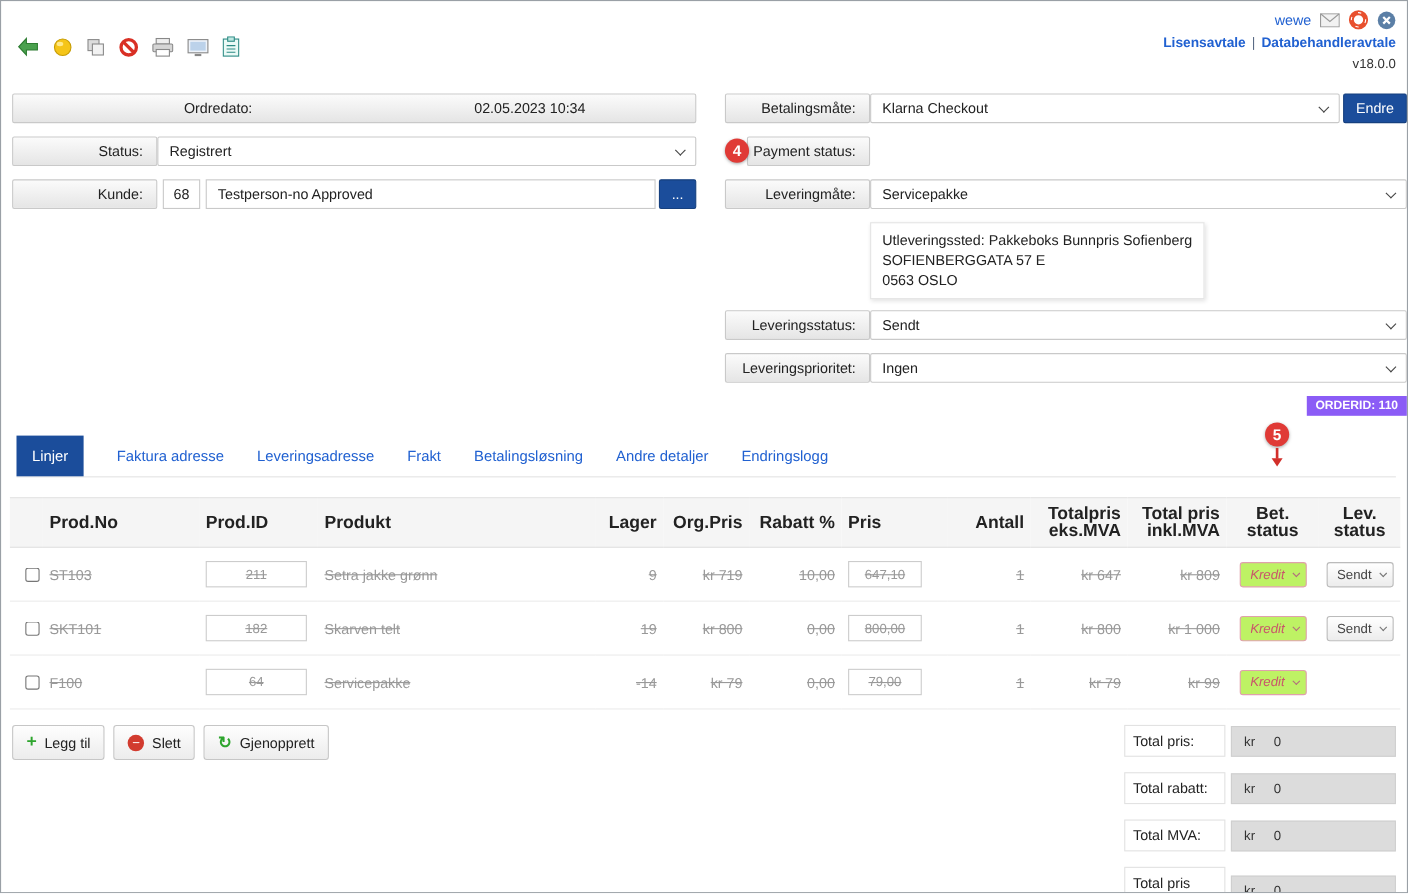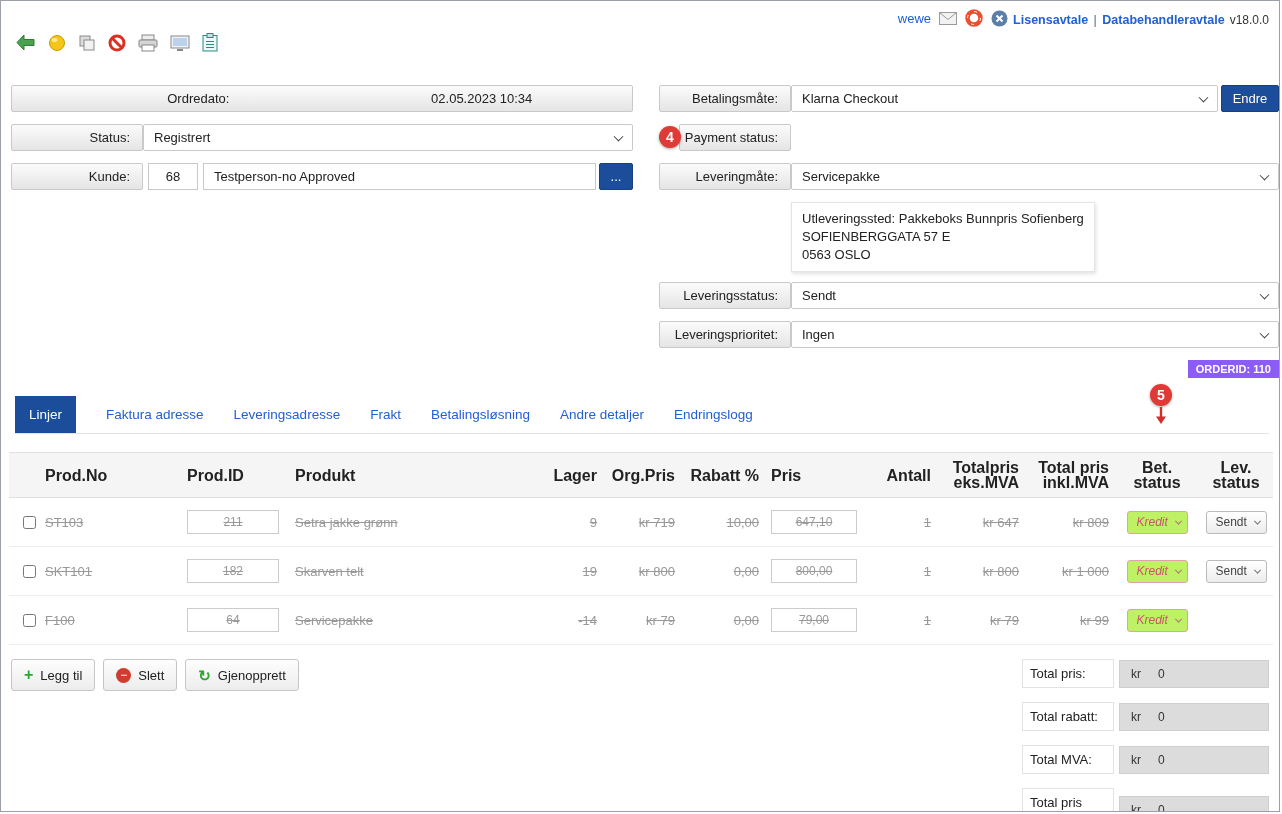--- a/index.html
+++ b/index.html
@@ -4,21 +4,21 @@
 <style>
   * { box-sizing: border-box; }
   html,body { margin:0; padding:0; background:#fff; }
   body { width:1282px; font-family:"Liberation Sans", sans-serif; font-size:13px; color:#222; }
   .page { width:1280px; height:812px; border:1px solid #9aa0a6; position:relative; background:#fff; overflow:hidden; margin:0; }
 
   
   .topbar { position:relative; height:74px; }
   .toolbar { position:absolute; top:32px; left:14px; display:flex; align-items:center; gap:12px; }
   .tbtn { display:inline-flex; align-items:center; justify-content:center; cursor:pointer; }
-  .top-right { position:absolute; top:8px; right:10px; display:flex; align-items:flex-end; gap:5px; }
+  .top-right { position:absolute; top:8px; right:10px; display:flex; flex-direction:column; align-items:flex-end; gap:5px; }
   .tr-row1 { display:flex; align-items:center; gap:8px; }
   .username { color:#2161d1; font-size:13px; }
   .tr-row2 { font-size:12.5px; color:#2161d1; font-weight:bold; }
   .tr-row2 a { color:#2161d1; text-decoration:none; }
   .tr-sep { color:#5a6b85; font-weight:normal; padding:0 2px; }
   .version { font-size:12px; color:#333; }
 
   
   .main { display:flex; padding:10px 0 0 10px; }
   .col-left { width:622px; margin-right:26px; }
@@ -30,21 +30,21 @@
   .bar { flex:1; background:linear-gradient(#fbfbfb,#e5e5e5); border:1px solid #c9c9c9; display:flex; align-items:center; border-radius:2px; }
   .bar .blabel { width:37%; text-align:right; padding-right:12px; }
   .bar .bvalue { flex:1; text-align:center; padding-left:90px; }
   .selwrap { position:relative; flex:1; }
   select.ctl { width:100%; height:100%; appearance:none; -webkit-appearance:none; -moz-appearance:none;
                border:1px solid #c9c9c9; background:#fff; padding:0 26px 0 10px; border-radius:2px;
                font:13px "Liberation Sans", sans-serif; color:#222; }
   .chev { position:absolute; right:11px; top:50%; width:7px; height:7px; border-right:1.6px solid #444;
           border-bottom:1.6px solid #444; transform:translateY(-70%) rotate(45deg); pointer-events:none; }
   select.ctl.danger { background:#f28c8e; border-color:#d97b7d; color:#7c1822; }
-  .kunde-id { width:50px; text-align:center; border:1px solid #c9c9c9; margin:0 5px; font:13px "Liberation Sans",sans-serif; color:#222; }
+  .kunde-id { width:34px; text-align:center; border:1px solid #c9c9c9; margin:0 5px; font:13px "Liberation Sans",sans-serif; color:#222; }
   .kunde-name { flex:1; border:1px solid #c9c9c9; padding:0 10px; font:13px "Liberation Sans",sans-serif; color:#222; }
   .btn-browse { width:34px; margin-left:3px; background:#1b4d9b; color:#fff; border:1px solid #16407f; border-radius:2px;
                 font:13px "Liberation Sans",sans-serif; cursor:pointer; }
   .btn-endre { width:58px; margin-left:3px; background:#1b4d9b; color:#fff; border:1px solid #16407f; border-radius:2px;
                font:13px "Liberation Sans",sans-serif; cursor:pointer; }
   .row.payment { position:relative; padding-left:20px; }
   .badge { width:22px; height:22px; border-radius:50%; background:#e03a36; color:#fff; font-weight:bold; font-size:14px;
            display:flex; align-items:center; justify-content:center; box-shadow:0 1px 3px rgba(0,0,0,.35); }
   .badge4 { position:absolute; left:0; top:2px; z-index:3; }
   .addr { margin:0 0 10px 132px; width:304px; background:#fff; border:1px solid #e4e4e4; box-shadow:1px 2px 4px rgba(0,0,0,.12);
@@ -63,21 +63,21 @@
                    padding:7px 6px; font-size:16px; font-weight:bold; text-align:left; line-height:15px; vertical-align:middle; color:#222; }
   .grid th.num { text-align:right; }
   .grid th.center { text-align:center; }
   .grid tbody td { border-bottom:1px solid #ececec; padding:12px 6px; font-size:13px; color:#999; vertical-align:middle; }
   .grid td.num { text-align:right; }
   .grid td.center { text-align:center; }
   .strike { text-decoration:line-through; }
   input.tin { border:1px solid #ccc; height:24px; color:#999; text-align:center; text-decoration:line-through;
               font:12px "Liberation Sans",sans-serif; background:#fff; }
   .tin.pid { width:92px; }
-  .tin.pris { width:86px; }
+  .tin.pris { width:67px; }
   .sw { position:relative; display:inline-block; }
   select.ssel { appearance:none; -webkit-appearance:none; -moz-appearance:none; border:1px solid #bbb; border-radius:3px;
                 font:12px "Liberation Sans",sans-serif; padding:2px 18px 2px 9px; height:23px; }
   select.ssel.kredit { background:#bef264; border-color:#e0a1ab; color:#c9566b;font-style:italic; }
   select.ssel.sendt { background:linear-gradient(#fff,#ececec); color:#444; }
   .chev-s { position:absolute; right:7px; top:50%; width:5px; height:5px; border-right:1.4px solid #777;
             border-bottom:1.4px solid #777; transform:translateY(-65%) rotate(45deg); pointer-events:none; }
   .sw.pink .chev-s { border-color:#b2707d; }
   .rowchk { margin-left:8px; }
 

